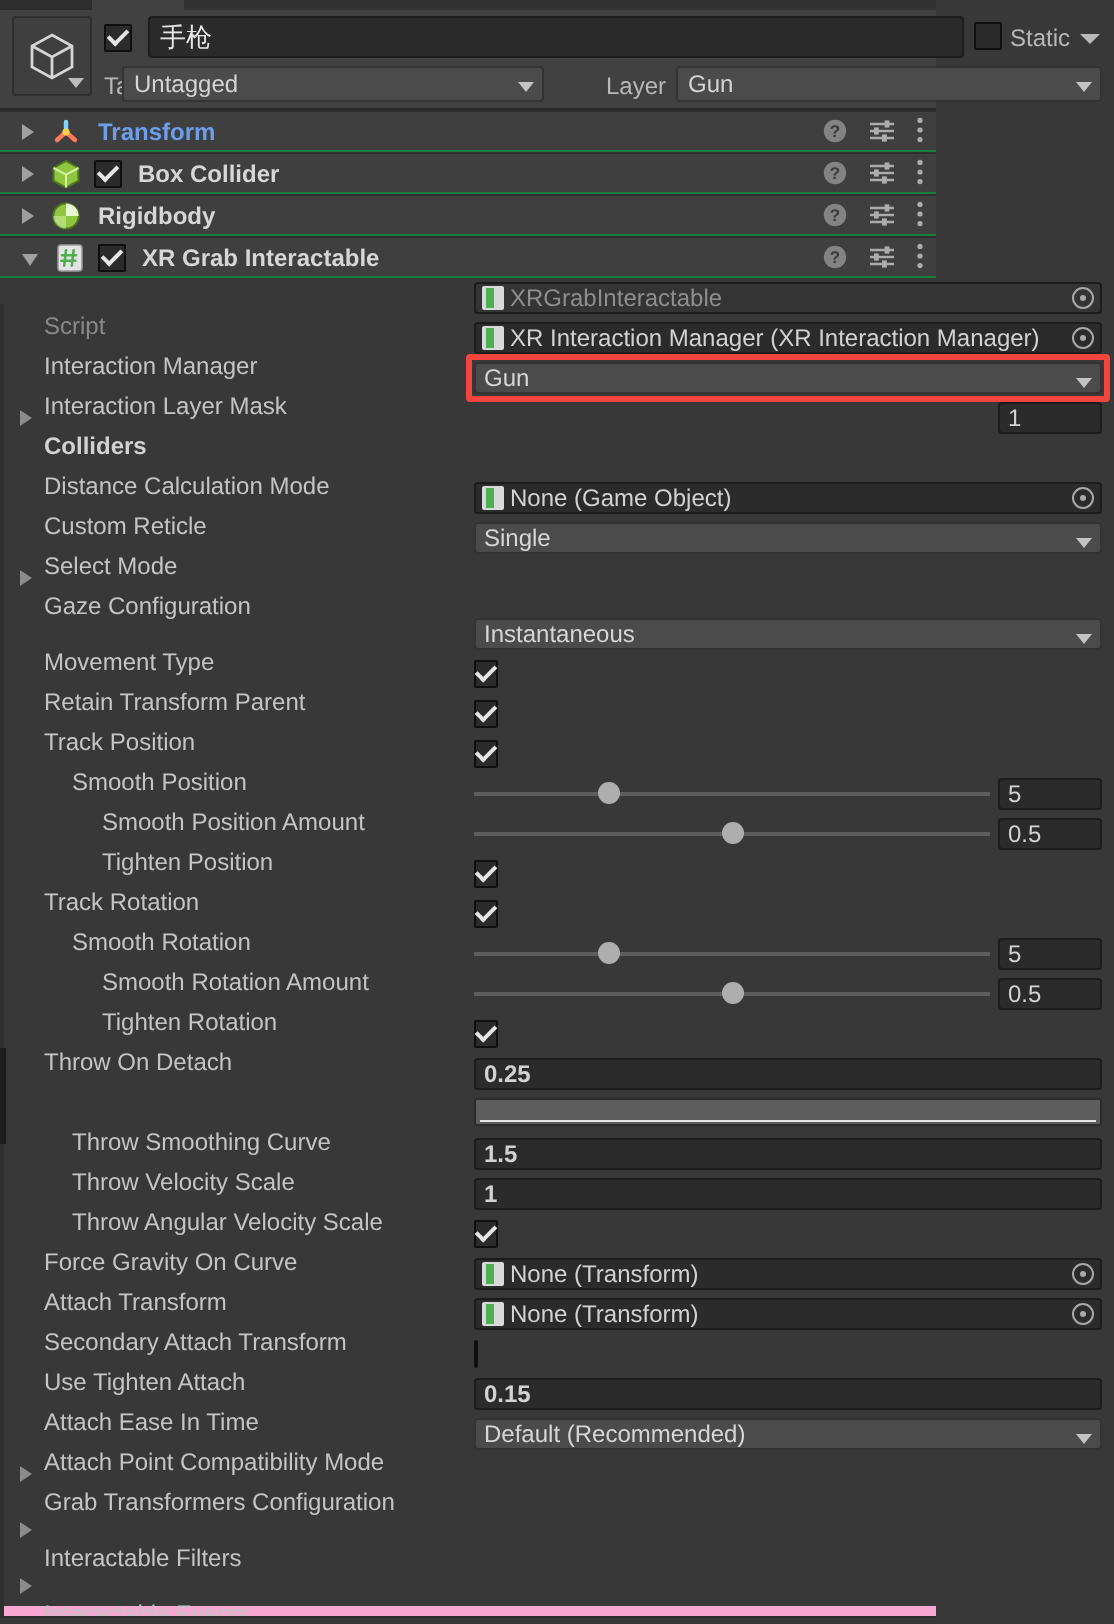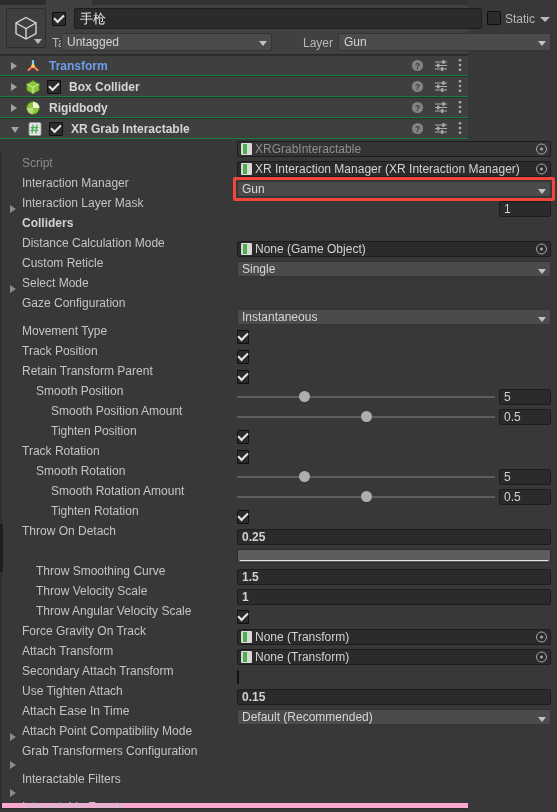--- a/index.html
+++ b/index.html
@@ -368,25 +368,25 @@
       <div class="row">
         <span class="rowfold"></span>
         <span class="lbl i0">Gaze Configuration</span>
       </div>
       <div class="spacer"></div>
       <div class="row">
         <span class="lbl i0">Movement Type</span>
         <div class="ctl ddfield"><span>Instantaneous</span><span class="dd-caret"></span></div>
       </div>
       <div class="row">
+        <span class="lbl i0">Retain Transform Parent</span>
+        <span class="ctl chkctl chk on"></span>
+      </div>
+      <div class="row">
         <span class="lbl i0">Track Position</span>
-        <span class="ctl chkctl chk on"></span>
-      </div>
-      <div class="row">
-        <span class="lbl i0">Retain Transform Parent</span>
         <span class="ctl chkctl chk on"></span>
       </div>
       <div class="row">
         <span class="lbl i1">Smooth Position</span>
         <span class="ctl chkctl chk on"></span>
       </div>
       <div class="row">
         <span class="lbl i2">Smooth Position Amount</span>
         <div class="slider">
           <span class="sliderknob" style="left:26%"></span>
@@ -435,21 +435,21 @@
       </div>
       <div class="row">
         <span class="lbl i1">Throw Velocity Scale</span>
         <div class="ctl numfield">1.5</div>
       </div>
       <div class="row">
         <span class="lbl i1">Throw Angular Velocity Scale</span>
         <div class="ctl numfield">1</div>
       </div>
       <div class="row">
-        <span class="lbl i0">Force Gravity On Track</span>
+        <span class="lbl i0">Force Gravity On Curve</span>
         <span class="ctl chkctl chk on"></span>
       </div>
       <div class="row">
         <span class="lbl i0">Attach Transform</span>
         <div class="ctl objfield">
           <span class="scriptglyph"></span>
           <span class="txt">None (Transform)</span>
           <span class="objdot"></span>
         </div>
       </div>

